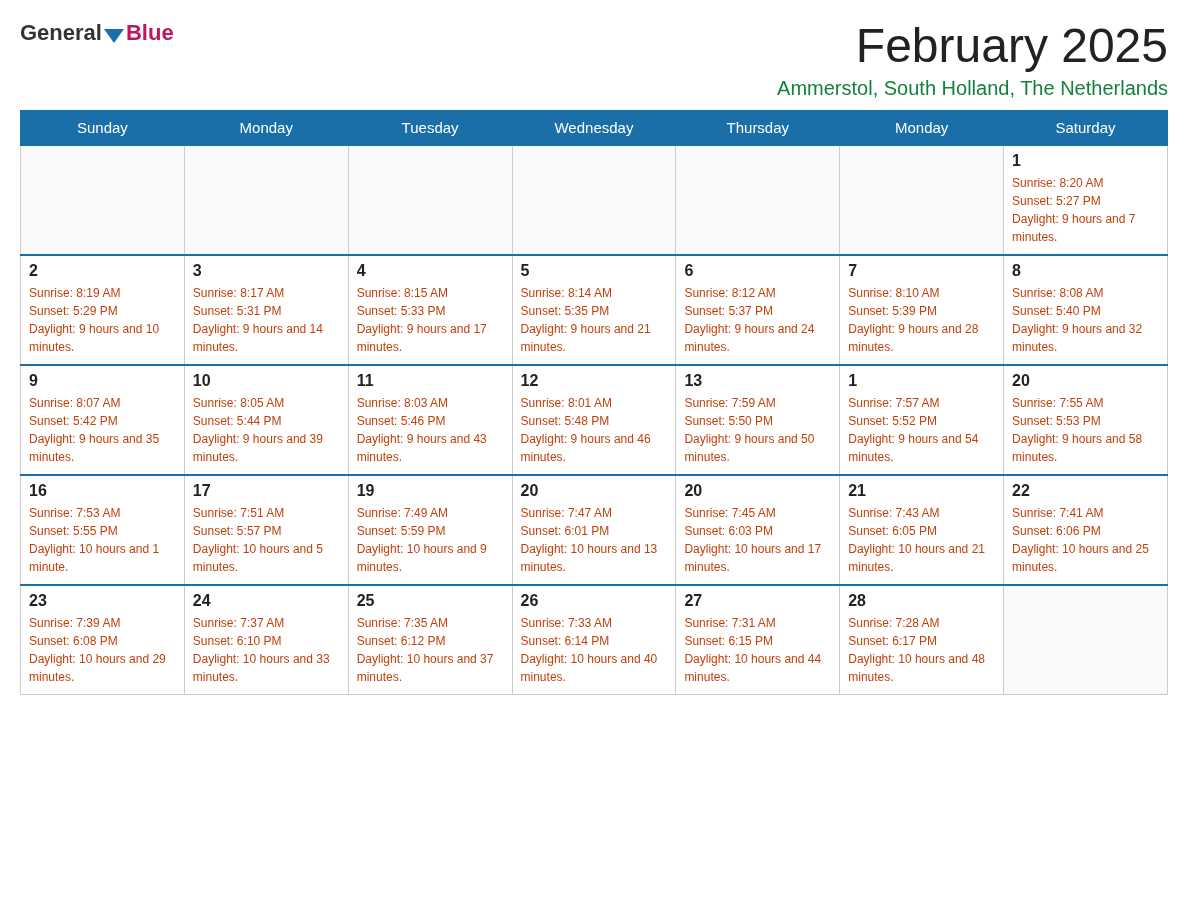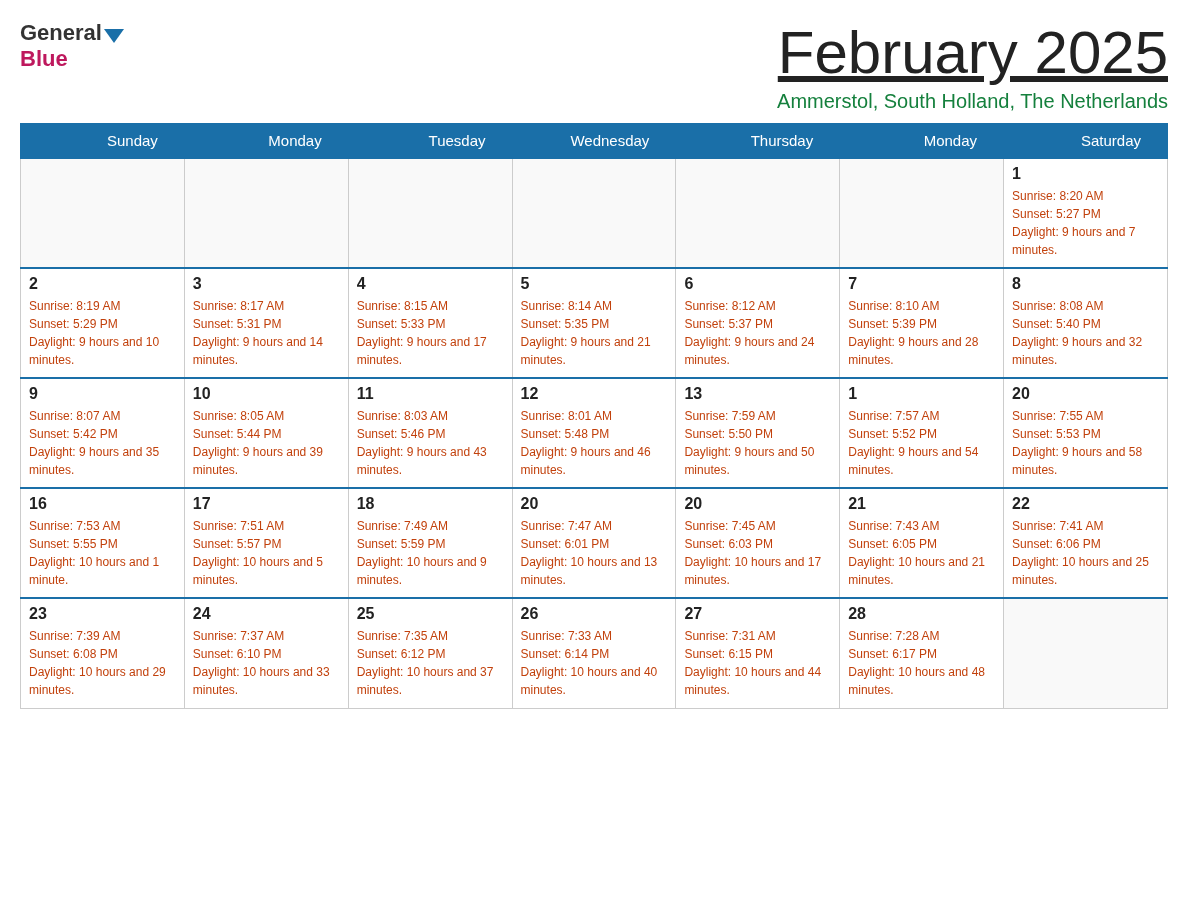--- a/index.html
+++ b/index.html
@@ -11,21 +11,20 @@
       min-height: 918px;
     }
     .header {
       display: flex;
       justify-content: space-between;
       align-items: flex-start;
       margin-bottom: 10px;
     }
     .logo {
       display: flex;
-      flex-direction: column;
       align-items: flex-start;
     }
     .logo-text {
       font-size: 22px;
       font-weight: bold;
       color: #333;
       display: flex;
       align-items: center;
     }
     .logo-general {
@@ -43,43 +42,42 @@
     }
     .logo-blue {
       color: #be185d;
       font-size: 22px;
       font-weight: bold;
     }
     .title-section {
       text-align: right;
     }
     .month-year {
-      font-size: 60px;
+      font-size: 48px;
       font-weight: normal;
       color: #222;
       line-height: 1.1;
-      text-decoration: underline;
     }
     .location {
       font-size: 20px;
       color: #15803d;
       margin-top: 4px;
     }
     .calendar {
       width: 100%;
       border-collapse: collapse;
       margin-top: 10px;
     }
     .calendar th {
       background-color: #1a6fa8;
       color: #fff;
       font-size: 15px;
       font-weight: normal;
       padding: 8px 26px;
-      text-align: right;
+      text-align: center;
       border: 1px solid #1a6fa8;
     }
     .calendar td {
       vertical-align: top;
       padding: 6px 8px;
       border: 1px solid #ccc;
       font-size: 12px;
       color: #333;
       width: calc(100% / 7);
       min-height: 100px;
@@ -211,21 +209,21 @@
       <tr class="week-row">
         <td>
           <span class="day-number">16</span>
           <div class="day-info">Sunrise: 7:53 AM<br>Sunset: 5:55 PM<br>Daylight: 10 hours and 1 minute.</div>
         </td>
         <td>
           <span class="day-number">17</span>
           <div class="day-info">Sunrise: 7:51 AM<br>Sunset: 5:57 PM<br>Daylight: 10 hours and 5 minutes.</div>
         </td>
         <td>
-          <span class="day-number">18</span>
+          <span class="day-number">19</span>
           <div class="day-info">Sunrise: 7:49 AM<br>Sunset: 5:59 PM<br>Daylight: 10 hours and 9 minutes.</div>
         </td>
         <td>
           <span class="day-number">20</span>
           <div class="day-info">Sunrise: 7:47 AM<br>Sunset: 6:01 PM<br>Daylight: 10 hours and 13 minutes.</div>
         </td>
         <td>
           <span class="day-number">20</span>
           <div class="day-info">Sunrise: 7:45 AM<br>Sunset: 6:03 PM<br>Daylight: 10 hours and 17 minutes.</div>
         </td>

